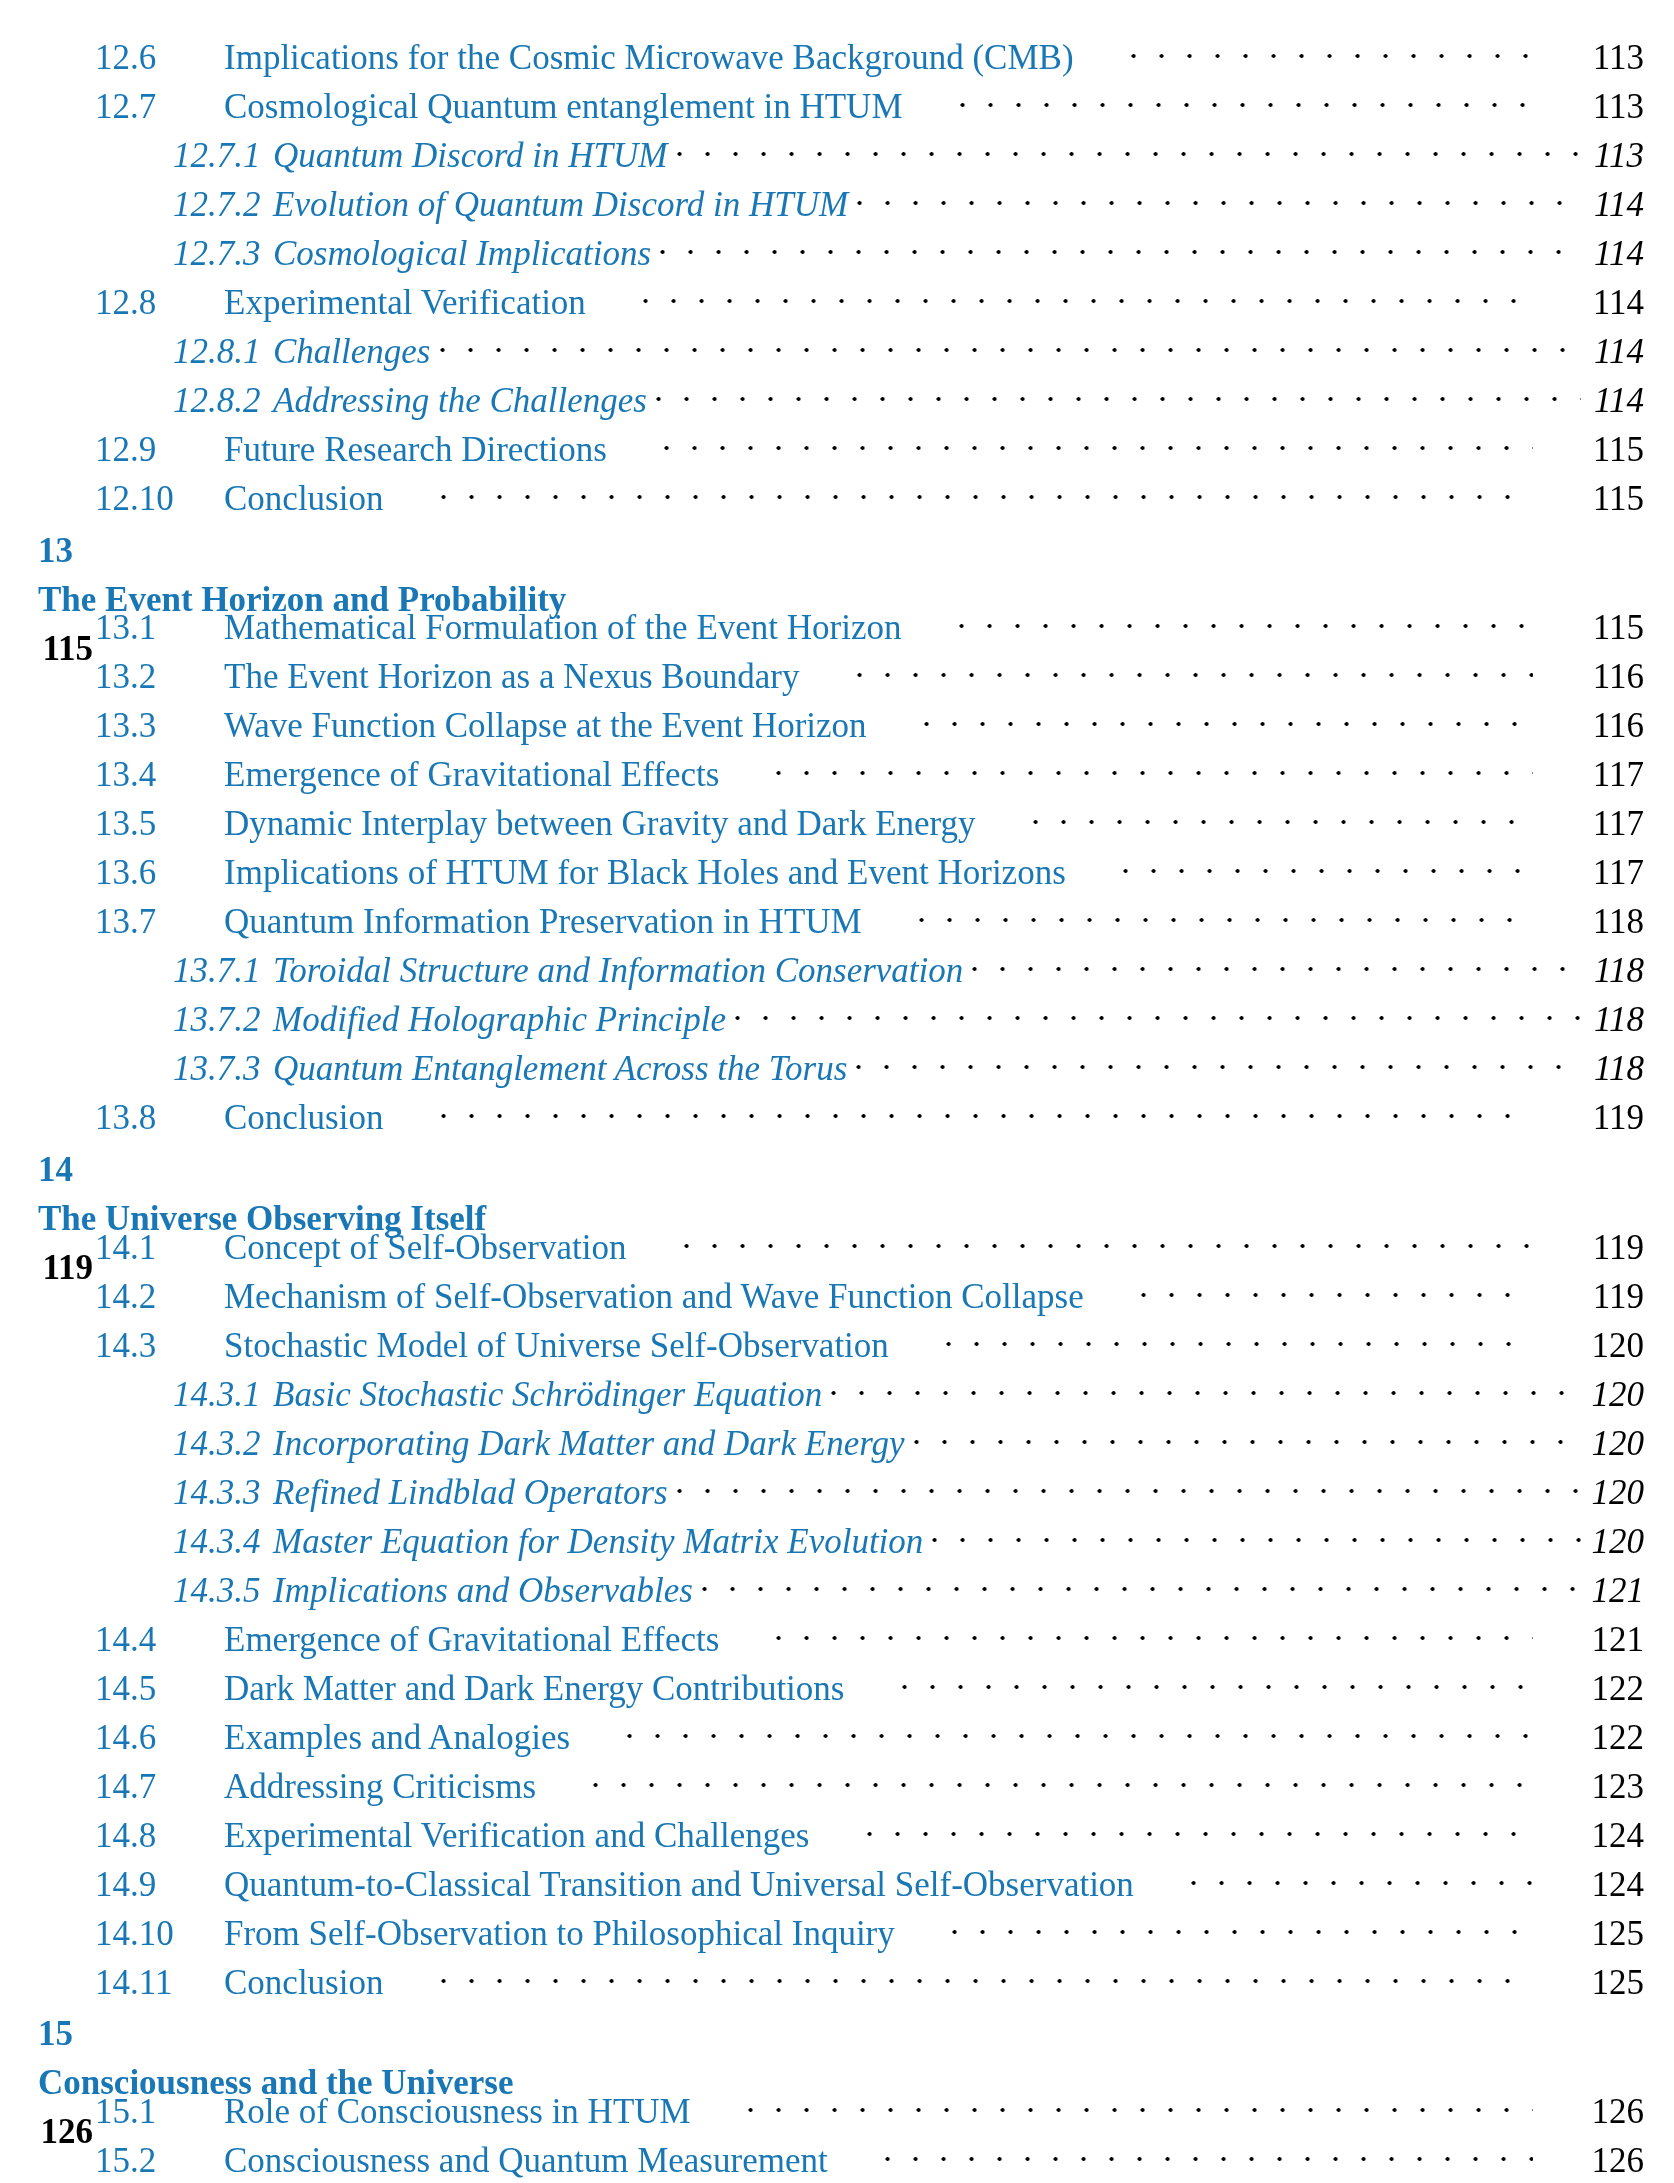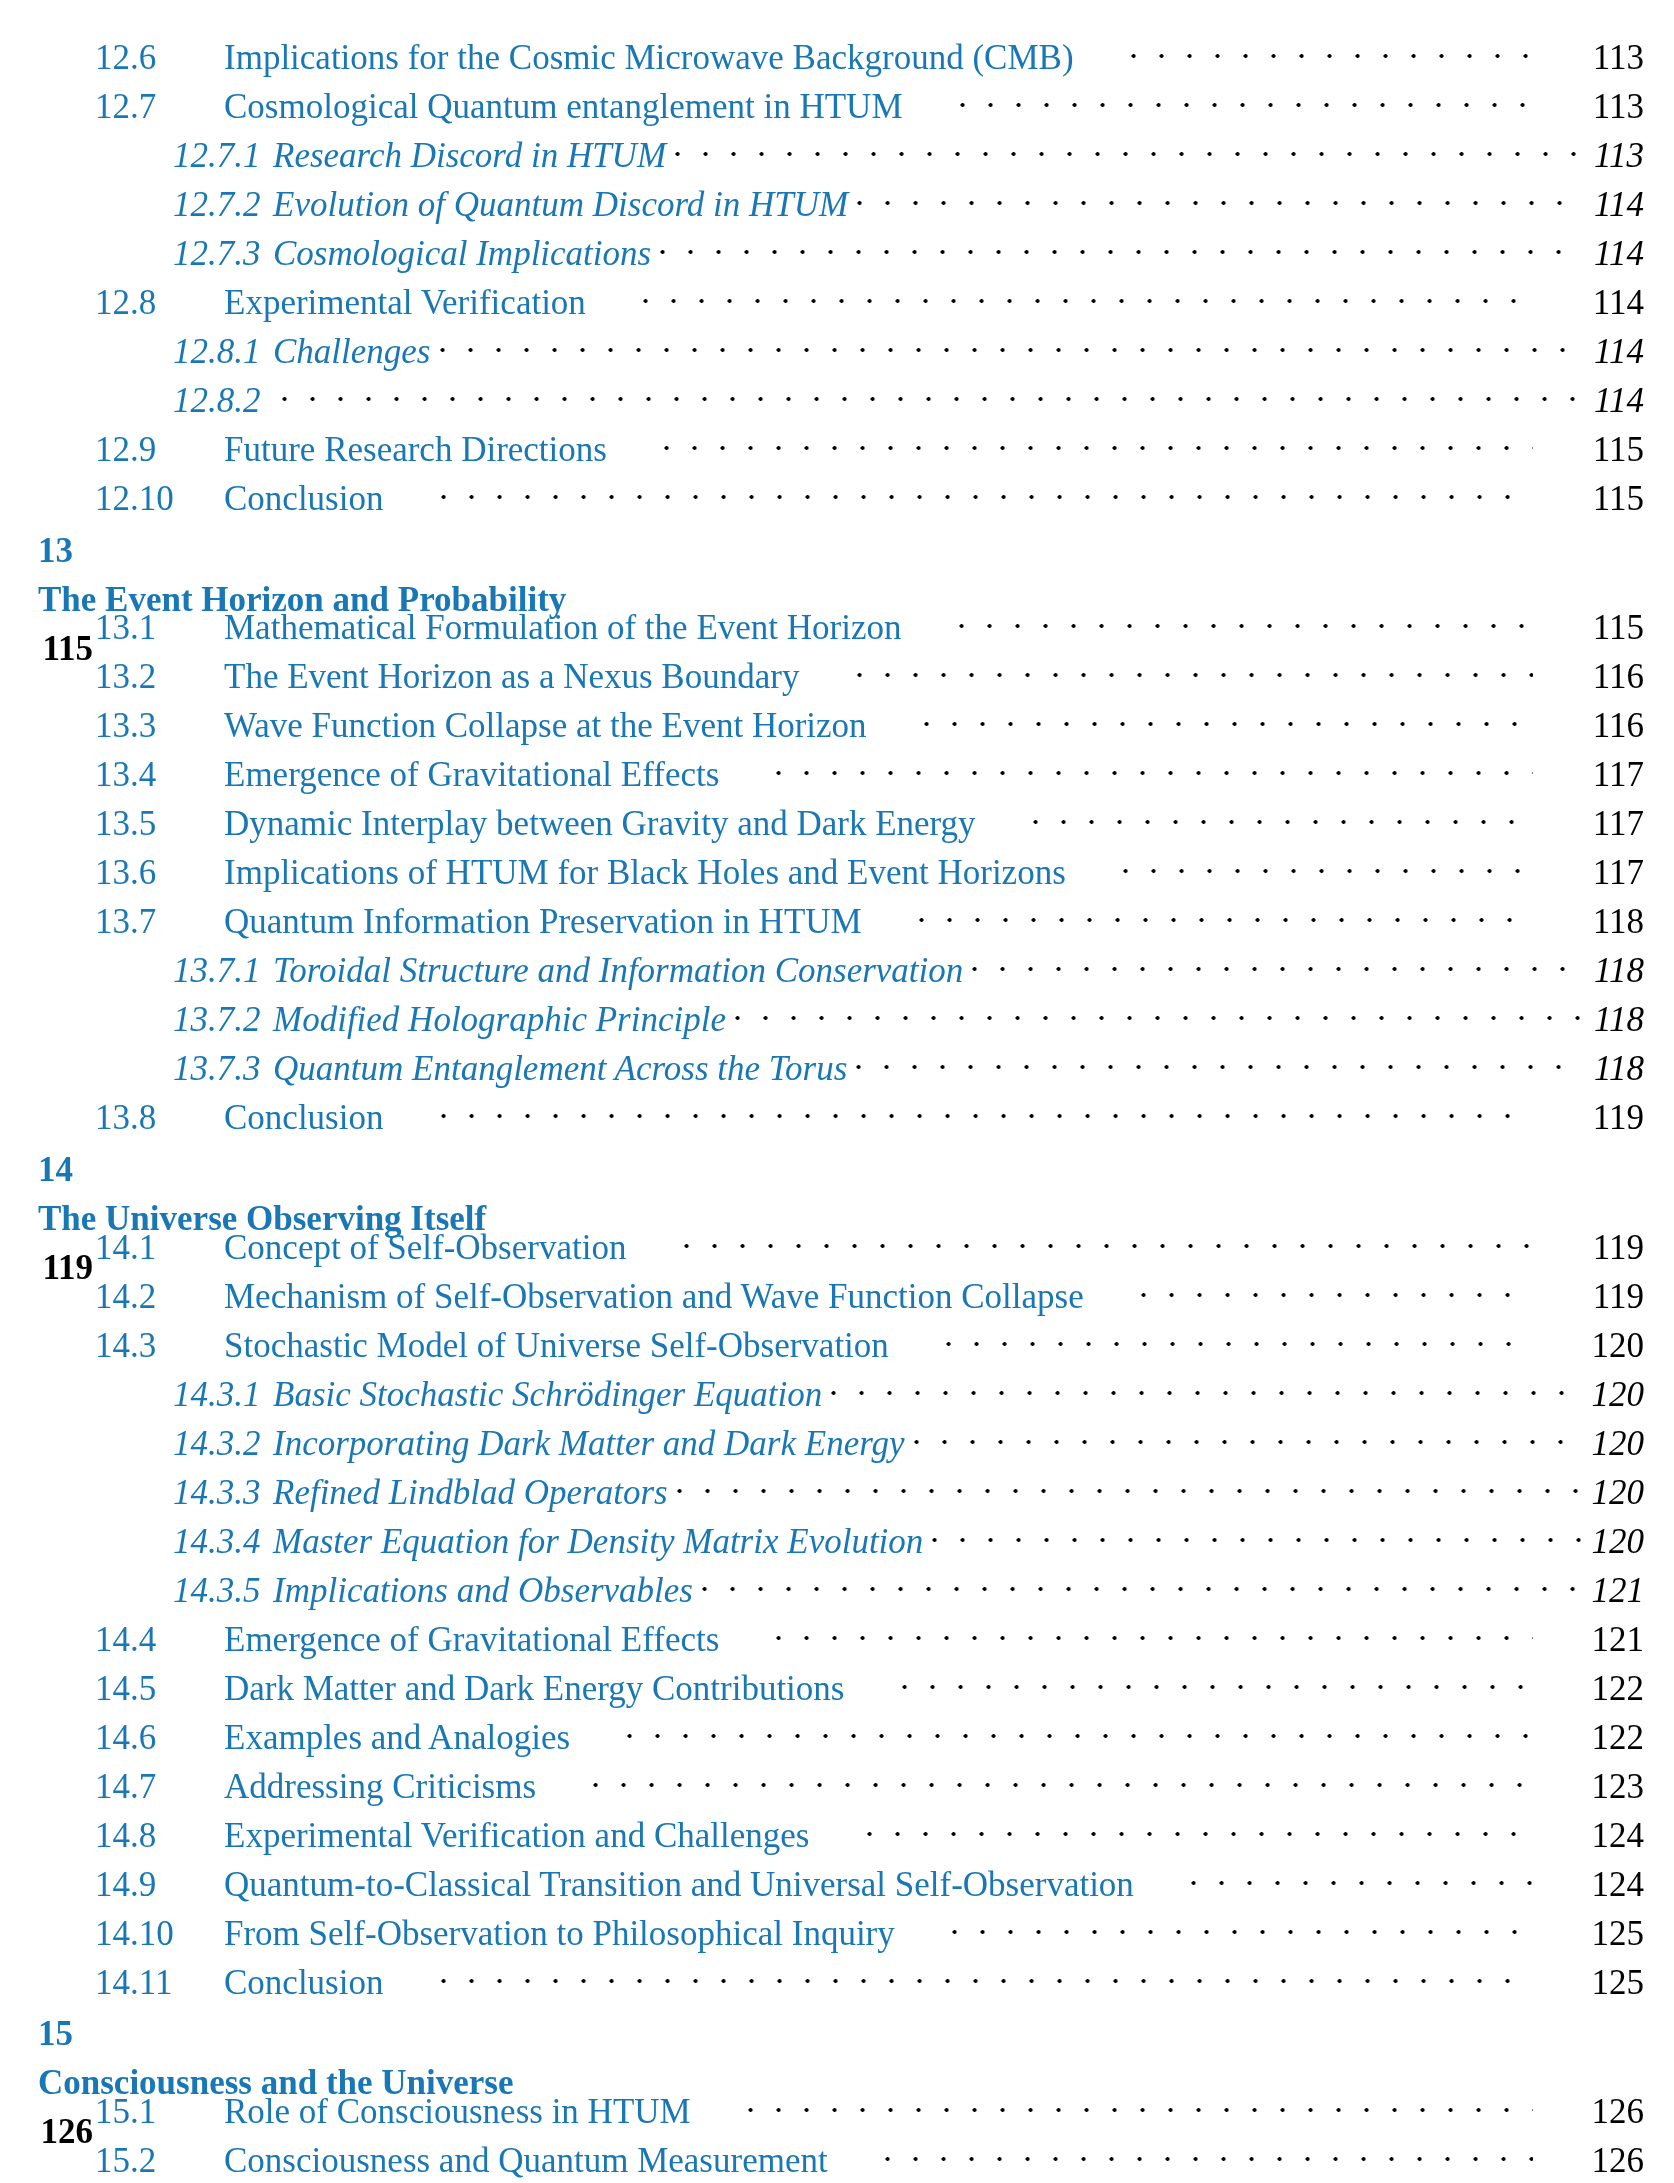--- a/index.html
+++ b/index.html
@@ -38,21 +38,21 @@
     <span class="page">113</span>
   </div>
     <div class="row level1">
     <span class="num">12.7</span>
       <span class="title">Cosmological Quantum entanglement in HTUM</span>
     <span class="leader"></span>
     <span class="page">113</span>
   </div>
     <div class="row level2">
     <span class="num">12.7.1</span>
-      <span class="title">Research Discord in HTUM</span>
+      <span class="title">Quantum Discord in HTUM</span>
     <span class="leader"></span>
     <span class="page">113</span>
   </div>
     <div class="row level2">
     <span class="num">12.7.2</span>
       <span class="title">Evolution of Quantum Discord in HTUM</span>
     <span class="leader"></span>
     <span class="page">114</span>
   </div>
     <div class="row level2">
@@ -68,20 +68,21 @@
     <span class="page">114</span>
   </div>
     <div class="row level2">
     <span class="num">12.8.1</span>
       <span class="title">Challenges</span>
     <span class="leader"></span>
     <span class="page">114</span>
   </div>
     <div class="row level2">
     <span class="num">12.8.2</span>
+      <span class="title">Addressing the Challenges</span>
     <span class="leader"></span>
     <span class="page">114</span>
   </div>
     <div class="row level1">
     <span class="num">12.9</span>
       <span class="title">Future Research Directions</span>
     <span class="leader"></span>
     <span class="page">115</span>
   </div>
     <div class="row level1">

